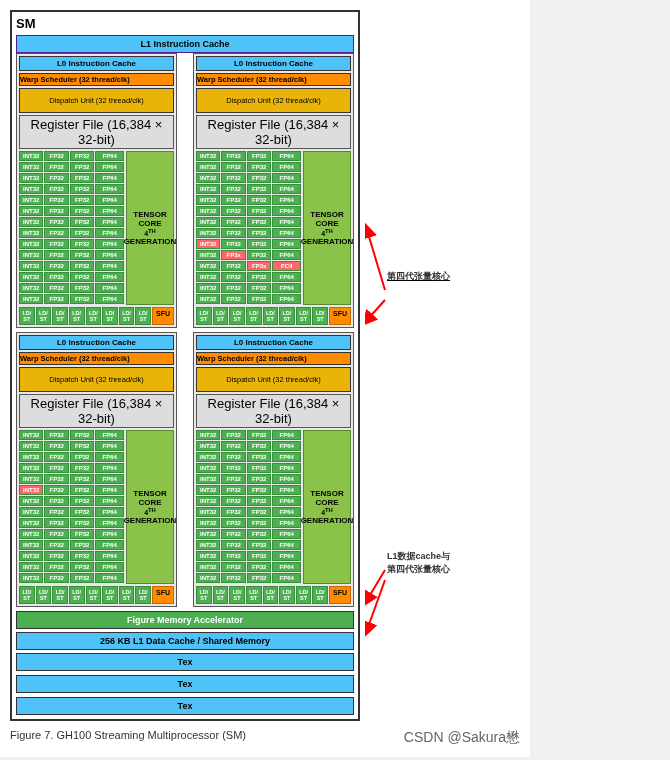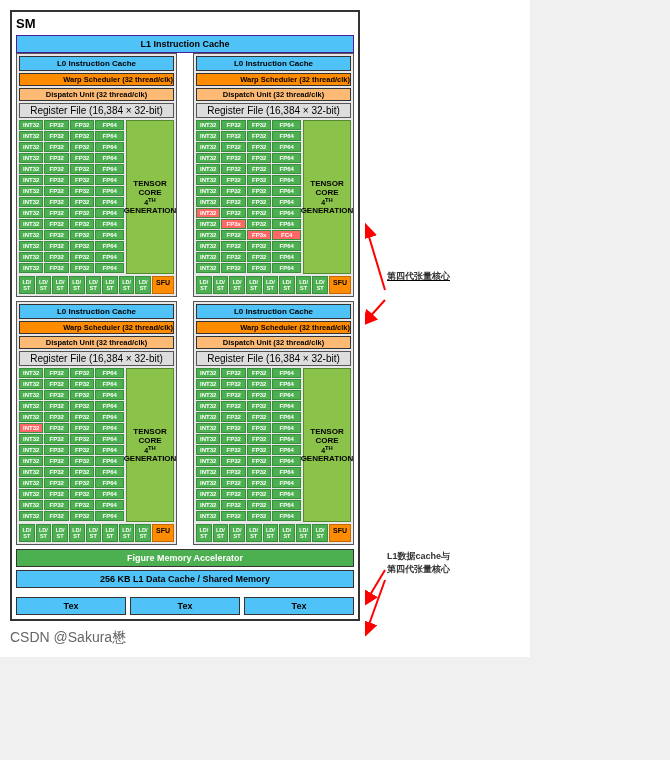--- a/index.html
+++ b/index.html
@@ -52,42 +52,42 @@
       text-align: center;
       font-size: 8px;
       font-weight: bold;
       padding: 2px 0;
       margin-bottom: 2px;
       border: 1px solid #333;
     }
     .warp-scheduler-bar {
       background: #ff8c00;
       color: black;
-      text-align: right;
+      text-align: left;
       font-size: 7.5px;
       font-weight: bold;
       padding: 1px 0;
       margin-bottom: 2px;
       border: 1px solid #333;
     }
     .dispatch-bar {
-      background: #fdba74;
+      background: #eab308;
       color: black;
       text-align: center;
       font-size: 7.5px;
-      font-weight: bold;
-      padding: 1px 0;
+      font-weight: normal;
+      padding: 7px 0;
       margin-bottom: 2px;
       border: 1px solid #333;
     }
     .register-file-bar {
       background: #ddd;
       color: black;
       text-align: center;
-      font-size: 10px;
+      font-size: 13px;
       padding: 1px 0;
       margin-bottom: 2px;
       border: 1px solid #555;
     }
     .compute-area {
       display: flex;
       gap: 2px;
       position: relative;
     }
     .int-fp-block {
@@ -179,26 +179,27 @@
       margin-bottom: 3px;
       border: 1px solid #333;
     }
     .l1-data-bar {
       background: #4fc3f7;
       color: black;
       text-align: center;
       font-size: 9px;
       font-weight: bold;
       padding: 3px 0;
-      margin-bottom: 9px;
+      margin-bottom: 3px;
       border: 1px solid #333;
     }
     .tex-row {
       display: flex;
       gap: 4px;
+      flex-direction: column;
     }
     .tex-cell {
       flex: 1;
       background: #4fc3f7;
       color: black;
       text-align: center;
       font-size: 9px;
       font-weight: bold;
       padding: 3px 0;
       border: 1px solid #333;
@@ -721,15 +722,16 @@
         <span style="color:#333;font-size:9px;font-weight:bold;">第四代张量核心</span>
       </div>
       <div style="position:absolute;top:540px;left:22px;">
         <span style="color:#333;font-size:9px;font-weight:bold;white-space:pre;">L1数据cache与
 第四代张量核心</span>
       </div>
     </div>
   </div>
 
   <div class="figure-caption">
+    <span>Figure 7.    GH100 Streaming Multiprocessor (SM)</span>
     <span class="csdn-label">CSDN @Sakura懋</span>
   </div>
 </div>
 
 </body></html>

